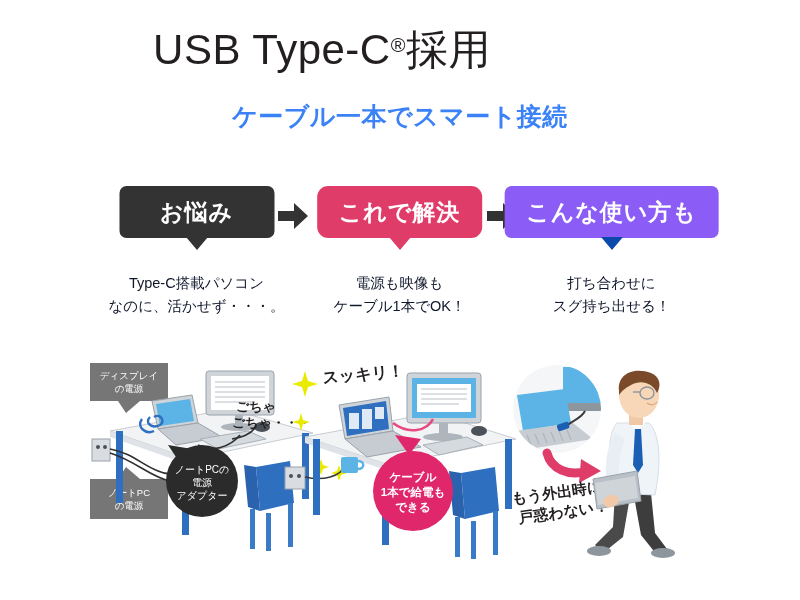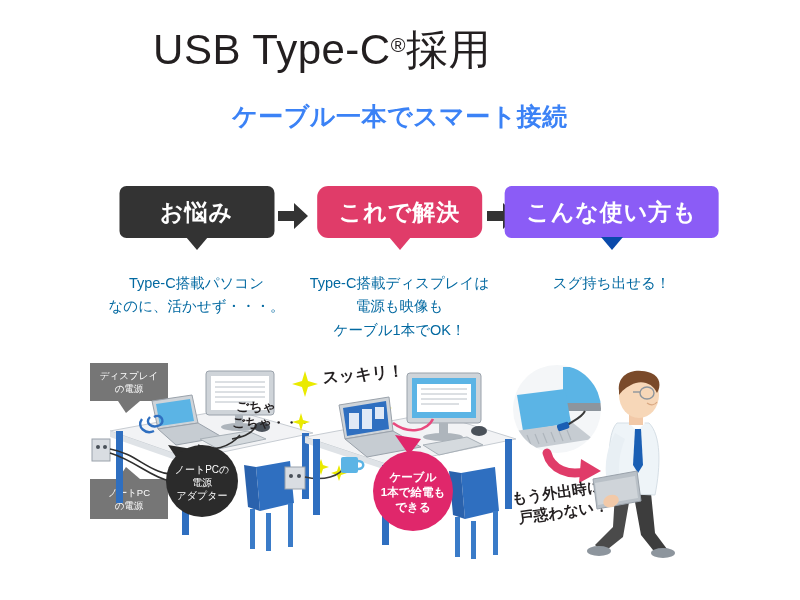--- a/index.html
+++ b/index.html
@@ -115,21 +115,21 @@
   .flow-arrow-1 { left: 278px; }
   .flow-arrow-2 { left: 487px; }
   .flow-arrow svg { display: block; }
 
   
   .caption {
     margin-top: 24px;
     text-align: center;
     font-size: 14.5px;
     line-height: 1.62;
-    color: #0369a1;
+    color: #0f172a;
     white-space: nowrap;
   }
 
   
   .illus {
     position: absolute;
     left: 0;
     top: 175px;
     width: 233px;
     height: 200px;
@@ -257,21 +257,20 @@
       </svg>
     </div>
   </div>
 
   <div class="col col-2">
     <div class="badge-wrap">
       <div class="badge badge-2">これで解決</div>
       <div class="badge-tail tail-2"></div>
     </div>
     <div class="caption">
-      <div>Type-C搭載ディスプレイは</div>
       <div>電源も映像も</div>
       <div>ケーブル1本でOK！</div>
     </div>
 
     <div class="illus">
       <svg width="233" height="200" viewBox="0 0 233 200">
 
         <g fill="#eaea00">
           <polygon points="22,10 25,20 35,23 25,26 22,36 19,26 9,23 19,20"></polygon>
           <polygon points="18,52 20,59 27,61 20,63 18,70 16,63 9,61 16,59"></polygon>
@@ -348,20 +347,21 @@
       </svg>
     </div>
   </div>
 
   <div class="col col-3">
     <div class="badge-wrap">
       <div class="badge badge-3">こんな使い方も</div>
       <div class="badge-tail tail-3"></div>
     </div>
     <div class="caption">
+      <div>打ち合わせに</div>
       <div>スグ持ち出せる！</div>
     </div>
 
     <div class="illus">
       <svg width="233" height="200" viewBox="0 0 233 200">
 
         <g>
           <circle cx="62" cy="48" r="44" fill="#f4f6f8"></circle>
           <clipPath id="insetClip">
               <circle cx="62" cy="48" r="44"></circle>

